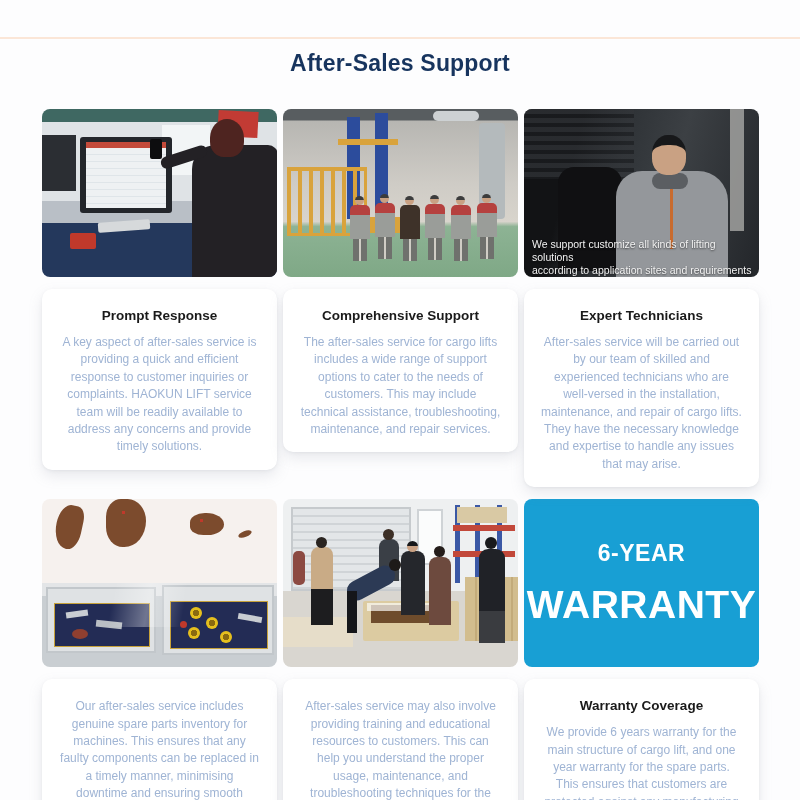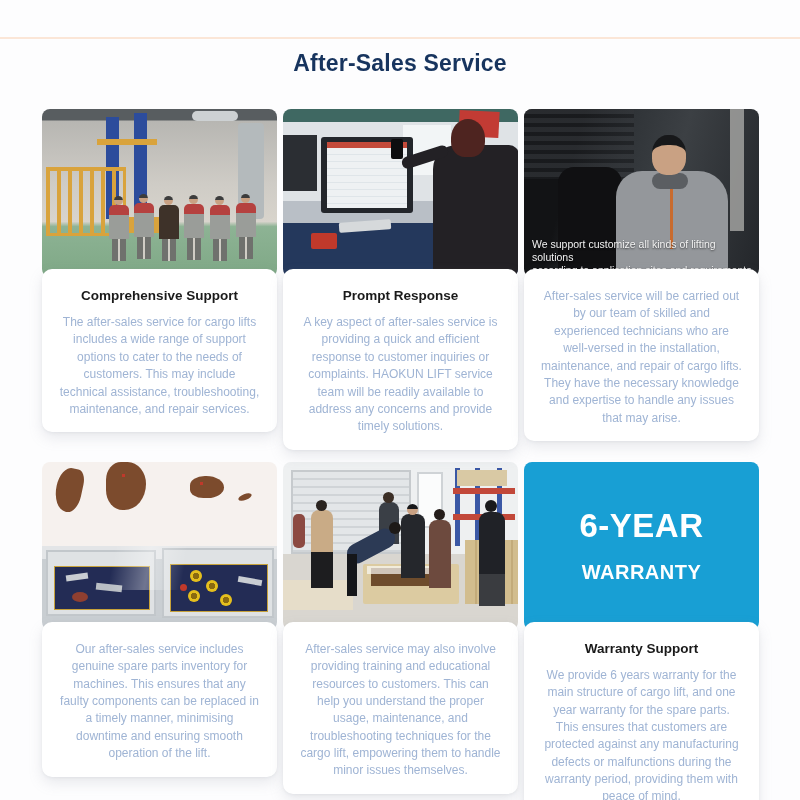--- a/index.html
+++ b/index.html
@@ -1,21 +1,21 @@
 <!DOCTYPE html>
 <html><head>
 <meta charset="utf-8">
 <style>
   html,body{margin:0;padding:0;}
   body{width:800px;height:800px;background:#ffffff;font-family:"Liberation Sans",sans-serif;overflow:hidden;}
   .page{position:relative;width:800px;height:800px;background:#fdfdfe;}
   .top-divider{position:absolute;top:37px;left:0;width:800px;height:2px;background:#fbe6d7;}
   .section-title{padding-top:50px;margin:0 0 32px 0;text-align:center;font-size:23px;font-weight:bold;color:#17345e;letter-spacing:.2px;}
   .grid{margin:0 41px 0 42px;display:grid;grid-template-columns:repeat(3,1fr);column-gap:6px;row-gap:12px;}
-  .cell{display:flex;flex-direction:column;}
+  .cell{display:flex;flex-direction:column;gap:20px;}
   .photo{position:relative;height:168px;border-radius:8px;overflow:hidden;}
   .art{position:absolute;display:block;}
   .card{position:relative;z-index:2;margin:-8px 0 0 0;background:#ffffff;border-radius:10px;box-shadow:0 6px 14px rgba(140,145,160,.18),0 1px 3px rgba(140,145,160,.12);padding:19px 13px 14px;min-height:155px;box-sizing:border-box;text-align:center;}
   .card-title{margin:0 0 11px 0;font-size:13.5px;font-weight:bold;color:#1a1a1a;}
   .card-body{margin:0;padding:0 4px;font-size:12px;line-height:1.45;color:#9fb4d4;}
   
   .photo1{background:linear-gradient(180deg,#585d60 0,#585d60 11px,#b7b6b2 12px,#cfccc6 45%,#d8d4cc 67%,#8db394 70%,#7fa886 100%);}
   .worker{position:absolute;bottom:16px;width:20px;height:56px;border-radius:5px 5px 0 0;background:linear-gradient(#b5413f 0 10px,#9a9d99 10px 34px,transparent 34px);}
   .worker::before{content:"";position:absolute;top:-9px;left:5px;width:9px;height:9px;border-radius:50%;background:linear-gradient(#3c3c3c 40%,#c9a183 40%);}
   .worker::after{content:"";position:absolute;bottom:0;left:3px;width:14px;height:22px;background:linear-gradient(90deg,#6f716d 0 40%,#d0cdc5 40% 60%,#6f716d 60%);}
@@ -26,31 +26,53 @@
   .photo3{background:linear-gradient(105deg,#121315 0 22%,#303438 40%,#3c4044 60%,#23262a 100%);}
   .video-caption{position:absolute;left:8px;right:4px;bottom:0;z-index:1;color:#f2f2f2;font-size:10.5px;line-height:13px;text-shadow:0 1px 2px rgba(0,0,0,.6);}
   
   .photo4{background:linear-gradient(180deg,#f6f1ee 0 50%,#e3e5e7 50% 58%,#c9ced2 58% 100%);}
   
   .photo5{background:linear-gradient(180deg,#eef0f1 0 55%,#d9d6d0 55% 100%);}
   .watermark{position:absolute;left:0;right:0;top:62px;text-align:center;font-style:italic;font-weight:800;font-size:24px;letter-spacing:2px;color:rgba(32,150,220,.55);}
   
   .banner{display:flex;flex-direction:column;align-items:center;justify-content:center;gap:20px;background:#189fd4;}
   .banner-line{color:#ffffff;font-weight:800;letter-spacing:.5px;line-height:1;}
-  .banner-line1{font-size:33px;}
-  .banner-line2{font-size:20px;}
+  .banner-line1{font-size:23px;}
+  .banner-line2{font-size:39px;}
 </style>
 </head>
 <body>
 
 <div class="page">
   <i class="art top-divider"></i>
-  <h2 class="section-title">After-Sales Service</h2>
+  <h2 class="section-title">After-Sales Support</h2>
 
   <div class="grid">
+
+    <div class="cell">
+      <div class="photo photo2">
+        <i class="art" style="left:120px;top:16px;width:48px;height:50px;background:#f2f5f6;"></i>
+        <i class="art" style="left:176px;top:2px;width:40px;height:26px;background:#c23b34;transform:rotate(3deg);"></i>
+        <i class="art" style="left:108px;top:32px;width:10px;height:26px;background:#707780;border-radius:4px;"></i>
+        <i class="art" style="left:180px;top:42px;width:56px;height:74px;background:#b5854b;border-left:2px solid #93682f;"></i>
+        <i class="art" style="left:0;top:26px;width:34px;height:56px;background:#2b2e33;"></i>
+        <i class="art" style="left:38px;top:28px;width:92px;height:76px;background:#23262b;border-radius:3px;"></i>
+        <i class="art" style="left:44px;top:33px;width:80px;height:60px;background:repeating-linear-gradient(180deg,#eef1f3 0 6px,#dfe5e9 6px 7px);border-top:6px solid #c44b3b;"></i>
+        <i class="art" style="left:56px;top:112px;width:52px;height:10px;background:#d6d9db;border-radius:2px;transform:rotate(-4deg);"></i>
+        <i class="art" style="left:28px;top:124px;width:26px;height:16px;background:#c0392b;border-radius:2px;"></i>
+        <i class="art" style="left:150px;top:36px;width:86px;height:132px;background:#232125;border-radius:24px 10px 0 0;"></i>
+        <i class="art" style="left:168px;top:10px;width:34px;height:38px;background:#4e2420;border-radius:50% 50% 40% 40%;"></i>
+        <i class="art" style="left:118px;top:42px;width:48px;height:12px;background:#232125;border-radius:6px;transform:rotate(-18deg);"></i>
+        <i class="art" style="left:108px;top:30px;width:12px;height:20px;background:#0d0d0f;border-radius:2px;"></i>
+      </div>
+      <div class="card">
+        <h3 class="card-title">Prompt Response</h3>
+        <p class="card-body">A key aspect of after-sales service is providing a quick and efficient response to customer inquiries or complaints. HAOKUN LIFT service team will be readily available to address any concerns and provide timely solutions.</p>
+      </div>
+    </div>
 
     <div class="cell">
       <div class="photo photo1">
         <i class="art" style="left:150px;top:2px;width:46px;height:10px;border-radius:5px;background:#cdd1d3;"></i>
         <i class="art" style="left:196px;top:14px;width:26px;height:96px;background:#b4babc;border-radius:4px;"></i>
         <i class="art" style="left:64px;top:8px;width:13px;height:102px;background:#2c4c9c;"></i>
         <i class="art" style="left:92px;top:4px;width:13px;height:108px;background:#2c4c9c;"></i>
         <i class="art" style="left:55px;top:30px;width:60px;height:6px;background:#d9a33c;"></i>
         <i class="art" style="left:4px;top:58px;width:80px;height:62px;background:repeating-linear-gradient(90deg,#d9a33c 0 4px,rgba(0,0,0,0) 4px 11px);border-top:4px solid #d9a33c;border-bottom:3px solid #d9a33c;"></i>
         <i class="art" style="left:70px;top:108px;width:62px;height:16px;background:#d9a33c;"></i>
@@ -61,56 +83,35 @@
         <i class="art worker" style="left:168px;"></i>
         <i class="art worker" style="left:194px;bottom:18px;"></i>
       </div>
       <div class="card">
         <h3 class="card-title">Comprehensive Support</h3>
         <p class="card-body">The after-sales service for cargo lifts includes a wide range of support options to cater to the needs of customers. This may include technical assistance, troubleshooting, maintenance, and repair services.</p>
       </div>
     </div>
 
     <div class="cell">
-      <div class="photo photo2">
-        <i class="art" style="left:120px;top:16px;width:48px;height:50px;background:#f2f5f6;"></i>
-        <i class="art" style="left:176px;top:2px;width:40px;height:26px;background:#c23b34;transform:rotate(3deg);"></i>
-        <i class="art" style="left:108px;top:32px;width:10px;height:26px;background:#707780;border-radius:4px;"></i>
-        <i class="art" style="left:180px;top:42px;width:56px;height:74px;background:#b5854b;border-left:2px solid #93682f;"></i>
-        <i class="art" style="left:0;top:26px;width:34px;height:56px;background:#2b2e33;"></i>
-        <i class="art" style="left:38px;top:28px;width:92px;height:76px;background:#23262b;border-radius:3px;"></i>
-        <i class="art" style="left:44px;top:33px;width:80px;height:60px;background:repeating-linear-gradient(180deg,#eef1f3 0 6px,#dfe5e9 6px 7px);border-top:6px solid #c44b3b;"></i>
-        <i class="art" style="left:56px;top:112px;width:52px;height:10px;background:#d6d9db;border-radius:2px;transform:rotate(-4deg);"></i>
-        <i class="art" style="left:28px;top:124px;width:26px;height:16px;background:#c0392b;border-radius:2px;"></i>
-        <i class="art" style="left:150px;top:36px;width:86px;height:132px;background:#232125;border-radius:24px 10px 0 0;"></i>
-        <i class="art" style="left:168px;top:10px;width:34px;height:38px;background:#4e2420;border-radius:50% 50% 40% 40%;"></i>
-        <i class="art" style="left:118px;top:42px;width:48px;height:12px;background:#232125;border-radius:6px;transform:rotate(-18deg);"></i>
-        <i class="art" style="left:108px;top:30px;width:12px;height:20px;background:#0d0d0f;border-radius:2px;"></i>
-      </div>
-      <div class="card">
-        <h3 class="card-title">Prompt Response</h3>
-        <p class="card-body">A key aspect of after-sales service is providing a quick and efficient response to customer inquiries or complaints. HAOKUN LIFT service team will be readily available to address any concerns and provide timely solutions.</p>
-      </div>
-    </div>
-
-    <div class="cell">
       <div class="photo photo3">
         <i class="art" style="left:0;top:0;width:110px;height:70px;background:repeating-linear-gradient(180deg,#33363a 0 5px,#1c1e21 5px 9px);opacity:.7;"></i>
         <i class="art" style="left:206px;top:0;width:14px;height:122px;background:#a9a9a6;opacity:.8;"></i>
         <i class="art" style="left:34px;top:58px;width:64px;height:104px;background:#101012;border-radius:16px 16px 4px 4px;"></i>
         <i class="art" style="left:92px;top:62px;width:112px;height:106px;background:#94979b;border-radius:26px 30px 0 0;"></i>
         <i class="art" style="left:128px;top:64px;width:36px;height:16px;background:#5b5e62;border-radius:8px;"></i>
         <i class="art" style="left:146px;top:80px;width:3px;height:60px;background:#c96b2e;"></i>
         <i class="art" style="left:128px;top:26px;width:34px;height:40px;background:#c9a183;border-radius:46% 46% 42% 42%;border-top:10px solid #17181a;box-sizing:border-box;"></i>
         <div class="video-caption">
           <div>We support customize all kinds of lifting solutions</div>
           <div>according to application sites and requirements</div>
         </div>
       </div>
       <div class="card">
+        <h3 class="card-title">Expert Technicians</h3>
         <p class="card-body">After-sales service will be carried out by our team of skilled and experienced technicians who are well-versed in the installation, maintenance, and repair of cargo lifts. They have the necessary knowledge and expertise to handle any issues that may arise.</p>
       </div>
     </div>
 
     <div class="cell">
       <div class="photo photo4">
         <i class="art" style="left:14px;top:6px;width:26px;height:44px;background:#7c4b2d;border-radius:60% 40% 55% 70%;transform:rotate(12deg);"></i>
         <i class="art" style="left:64px;top:0;width:40px;height:48px;background:#7c4b2d;border-radius:45% 55% 65% 50%;"></i>
         <i class="art" style="left:148px;top:14px;width:34px;height:22px;background:#7c4b2d;border-radius:50% 60% 55% 45%;"></i>
         <i class="art" style="left:196px;top:32px;width:14px;height:6px;background:#7c4b2d;border-radius:50%;transform:rotate(-20deg);"></i>
@@ -171,19 +172,19 @@
         <p class="card-body">After-sales service may also involve providing training and educational resources to customers. This can help you understand the proper usage, maintenance, and troubleshooting techniques for the cargo lift, empowering them to handle minor issues themselves.</p>
       </div>
     </div>
 
     <div class="cell">
       <div class="photo banner">
         <div class="banner-line banner-line1">6-YEAR</div>
         <div class="banner-line banner-line2">WARRANTY</div>
       </div>
       <div class="card">
-        <h3 class="card-title">Warranty Support</h3>
+        <h3 class="card-title">Warranty Coverage</h3>
         <p class="card-body">We provide 6 years warranty for the main structure of cargo lift, and one year warranty for the spare parts. This ensures that customers are protected against any manufacturing defects or malfunctions during the warranty period, providing them with peace of mind.</p>
       </div>
     </div>
 
   </div>
 </div>
 
 </body></html>

